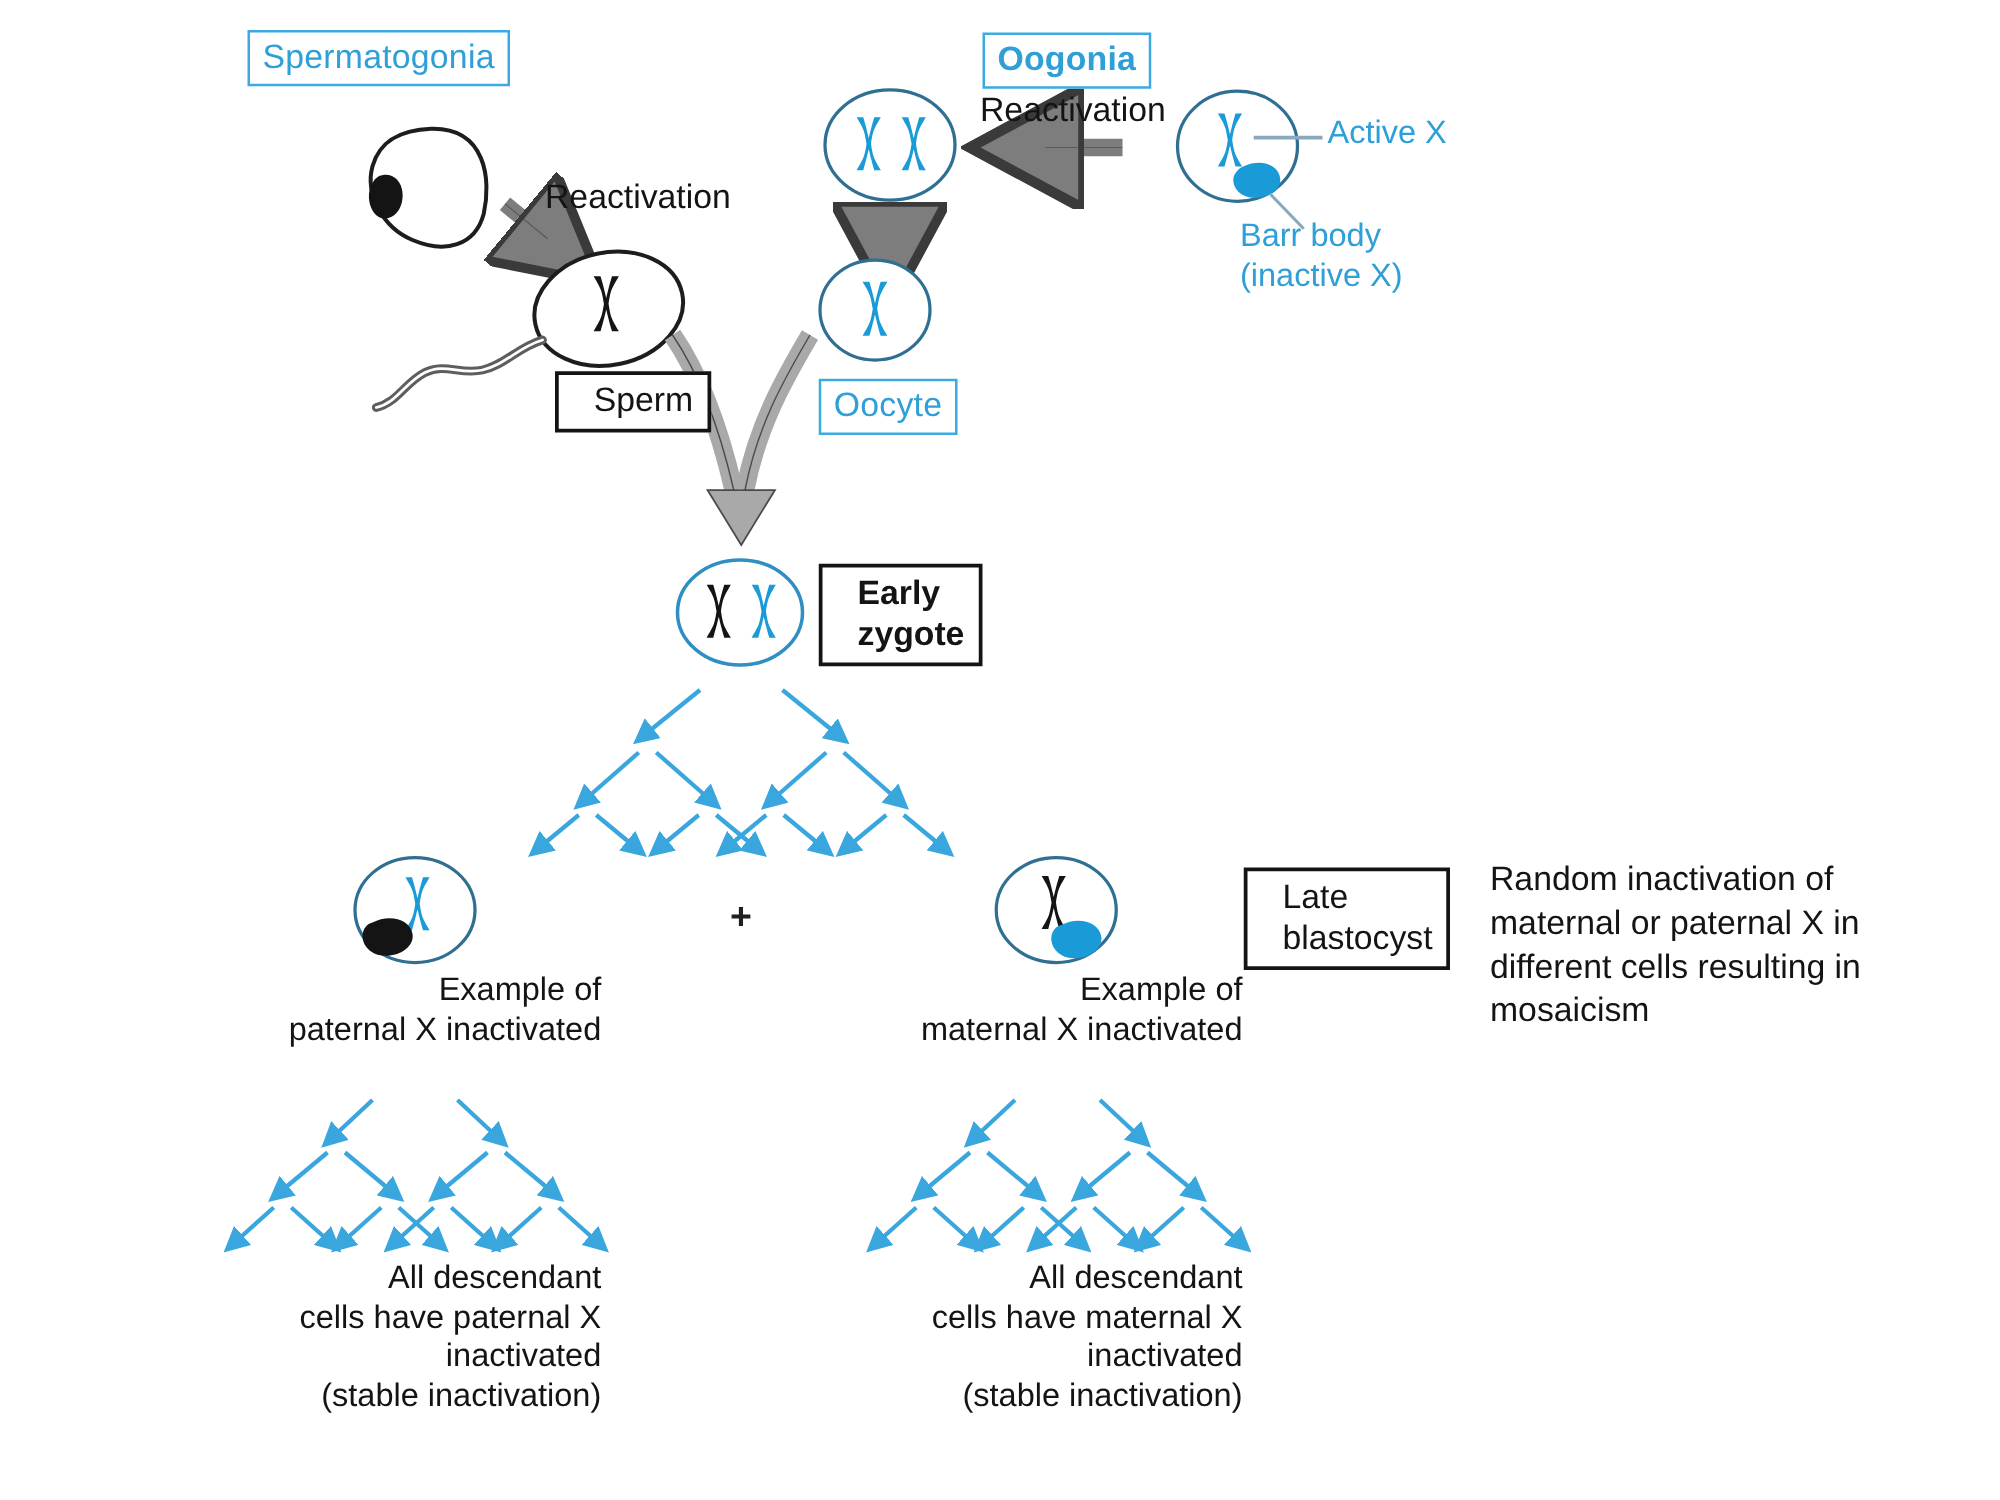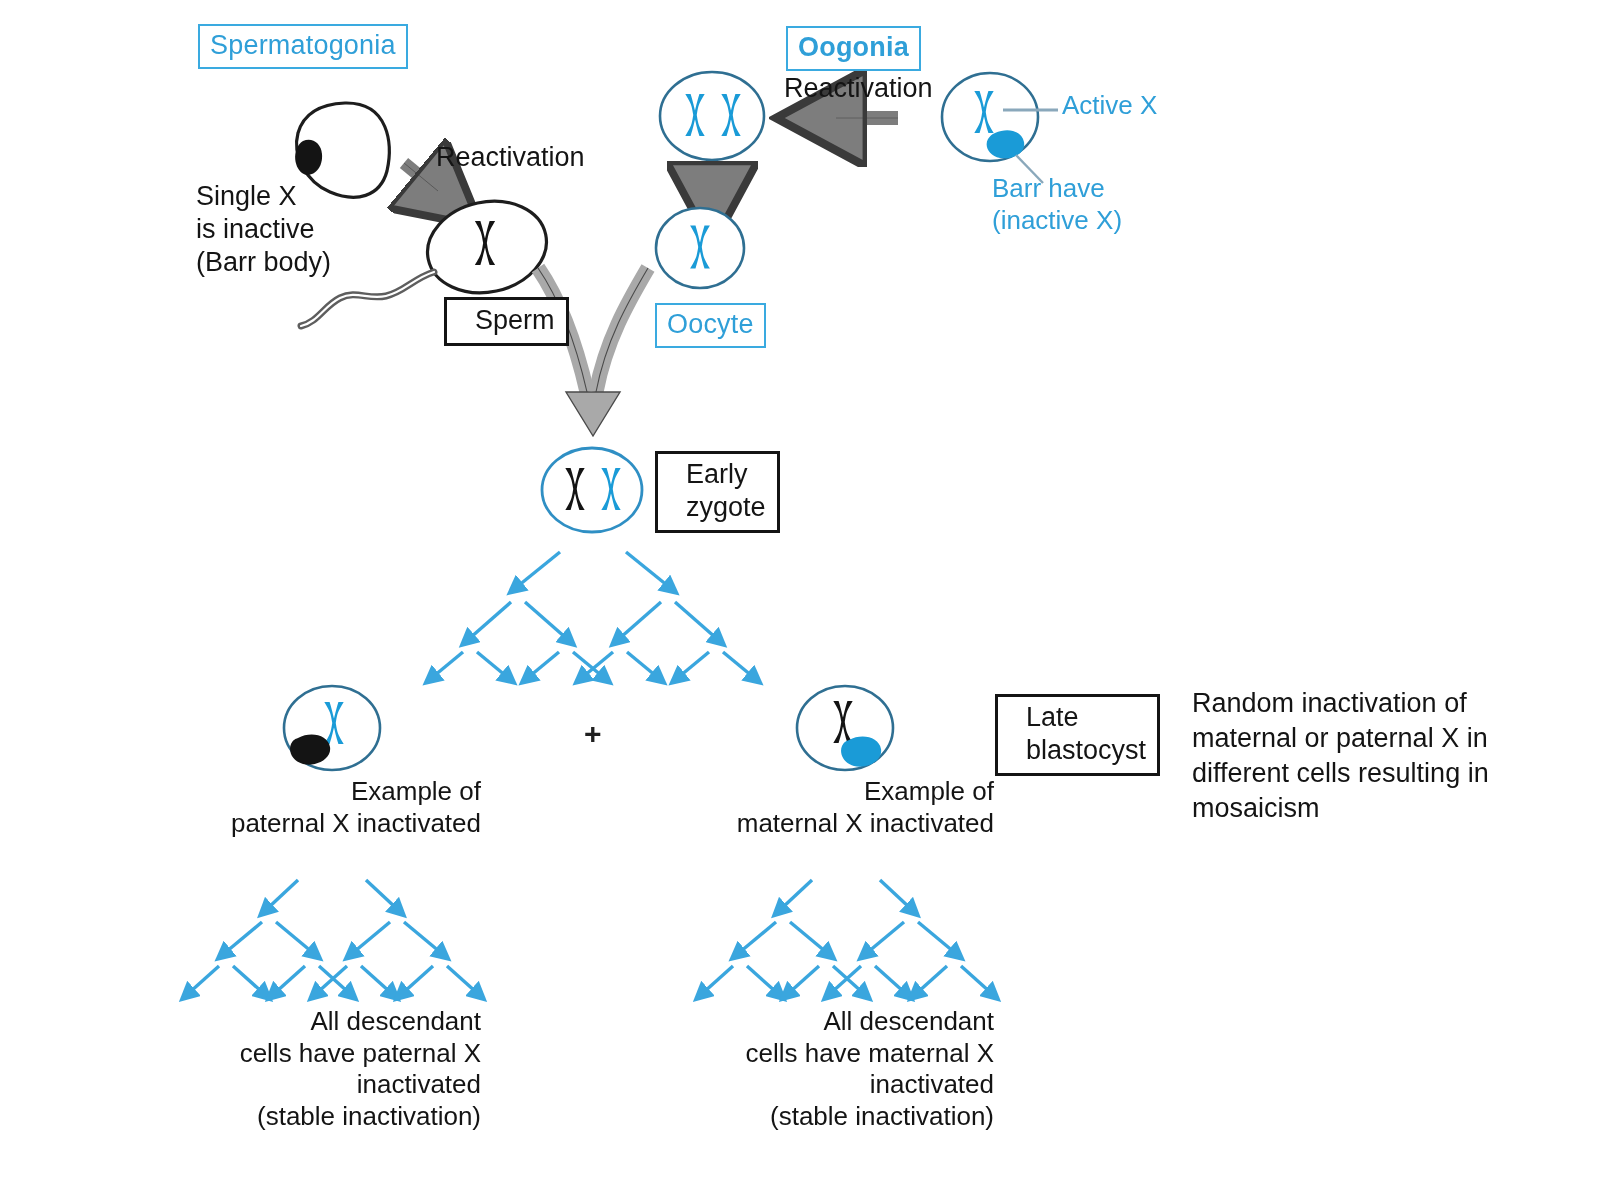--- a/index.html
+++ b/index.html
@@ -194,34 +194,31 @@
   </svg>
 
   <div class="txt blue-label" style="left:198px;top:24px;">Spermatogonia</div>
 
   <div class="txt blue-label" style="left:786px;top:26px;font-weight:bold;">Oogonia</div>
 
   <div class="txt black-text" style="left:436px;top:141px;">Reactivation</div>
 
   <div class="txt black-text" style="left:784px;top:72px;">Reactivation</div>
 
-  <div class="txt black-text" style="left:196px;top:180px;">Single X
-is inactive
-(Barr body)</div>
 
   <div class="txt blue-text" style="left:1062px;top:90px;">Active X</div>
 
-  <div class="txt blue-text" style="left:992px;top:173px;">Barr have
+  <div class="txt blue-text" style="left:992px;top:173px;">Barr body
 (inactive X)</div>
 
   <div class="txt black-label" style="left:444px;top:297px;">Sperm</div>
 
   <div class="txt blue-label" style="left:655px;top:303px;">Oocyte</div>
 
-  <div class="txt black-label" style="left:655px;top:451px;">Early
+  <div class="txt black-label" style="left:655px;top:451px;font-weight:bold;">Early
 zygote</div>
 
   <div class="txt black-label" style="left:995px;top:694px;">Late
 blastocyst</div>
 
   <div class="txt right-note" style="left:1192px;top:686px;">Random inactivation of
 maternal or paternal X in
 different cells resulting in
 mosaicism</div>
 

